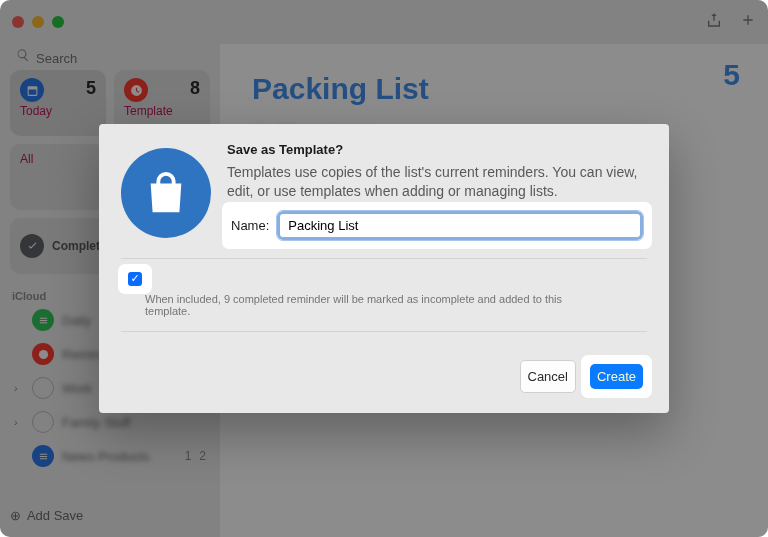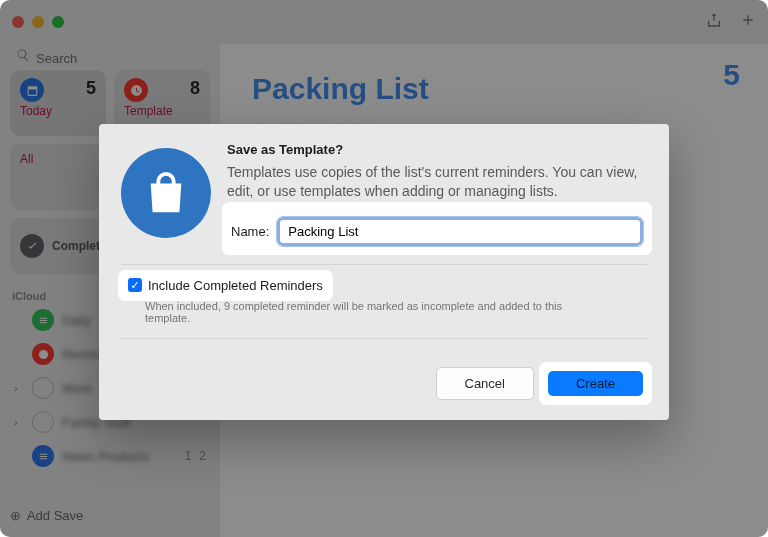--- a/index.html
+++ b/index.html
@@ -47,35 +47,35 @@
 
 
 .overlay{position:absolute;inset:0;background:rgba(0,0,0,0.45);display:flex;align-items:flex-start;justify-content:center;padding-top:124px}
 .sheet{width:570px;background:#e8e8e8;border-radius:4px;padding:18px 22px 20px 22px;box-shadow:0 20px 50px rgba(0,0,0,0.3);display:flex;flex-direction:column}
 .sheet-hdr{display:flex;gap:16px;align-items:flex-start}
 .bigicon{width:90px;height:90px;border-radius:50%;background:#2f74c0;display:flex;align-items:center;justify-content:center;flex-shrink:0;margin-top:6px}
 .bigicon svg{width:46px;height:46px;fill:#fff}
 .hdr-text{flex:1;display:flex;flex-direction:column;gap:6px}
 .hdr-title{font-size:13px;font-weight:700;color:#1b1b1b}
 .hdr-sub{font-size:14px;color:#595959;line-height:1.35}
-.name-row{display:flex;align-items:center;gap:8px;margin-top:6px}
+.name-row{display:flex;align-items:center;gap:8px;}
 .name-lbl{font-size:13px;color:#1b1b1b}
 .name-input{flex:1;border:3px solid #87afe1;outline:1px solid #a8c5eb;border-radius:6px;padding:4px 8px;font-size:13px;background:#fff}
 
 .hl{outline:5px solid #fff;outline-offset:0;border-radius:2px}
 .hl-name{padding:4px;background:#fff;border-radius:2px}
 .sheet hr{border:none;border-top:1px solid #d3d3d3;margin:14px 0 10px 0}
 .chk-block{display:flex;flex-direction:column;gap:4px;margin-left:2px}
 .chk-row{display:inline-flex;align-items:center;gap:6px;font-size:13px;color:#1b1b1b;background:#fff;padding:3px 5px;border-radius:2px;outline:5px solid #fff;width:fit-content}
 .chk{width:14px;height:14px;border-radius:3px;background:#0a6bff;display:flex;align-items:center;justify-content:center;color:#fff;font-size:11px;line-height:1}
 .chk-sub{font-size:11px;color:#757575;margin-left:22px;max-width:420px}
 .btns{display:flex;justify-content:flex-end;gap:10px;margin-top:18px}
-.btn{padding:5px 28px;font-size:13px;border-radius:5px;border:none;cursor:pointer}
+.btn{padding:5px 7px;font-size:13px;border-radius:5px;border:none;cursor:pointer}
 .btn.cancel{background:#fdfdfd;border:1px solid #cfcfcf;color:#2a2a2a}
-.btn.create{background:#0a7aff;color:#0f172a;font-weight:500;outline:5px solid #fff;outline-offset:4px}
+.btn.create{background:#0a7aff;color:#fef9c3;font-weight:500;outline:5px solid #fff;outline-offset:4px}
 .create-wrap{background:#fff;padding:4px;border-radius:2px;outline:5px solid #fff}
 </style>
 </head>
 <body>
 
 <div class="window">
   <div class="titlebar">
     <div class="traffic">
       <div class="dot close"></div>
       <div class="dot min"></div>
@@ -212,21 +212,20 @@
               <span class="name-lbl">Name:</span>
               <input class="name-input" value="Packing List" style="">
             </div>
           </div>
         </div>
       </div>
       <hr>
       <div class="chk-block">
         <label class="chk-row">
           <span class="chk">✓</span>
-          <span>Include Completed Reminders</span>
         </label>
         <div class="chk-sub">When included, 9 completed reminder will be marked as incomplete and added to this template.</div>
       </div>
       <hr>
       <div class="btns">
         <button class="btn cancel">Cancel</button>
         <span class="create-wrap"><button class="btn create">Create</button></span>
       </div>
     </div>
   </div>

